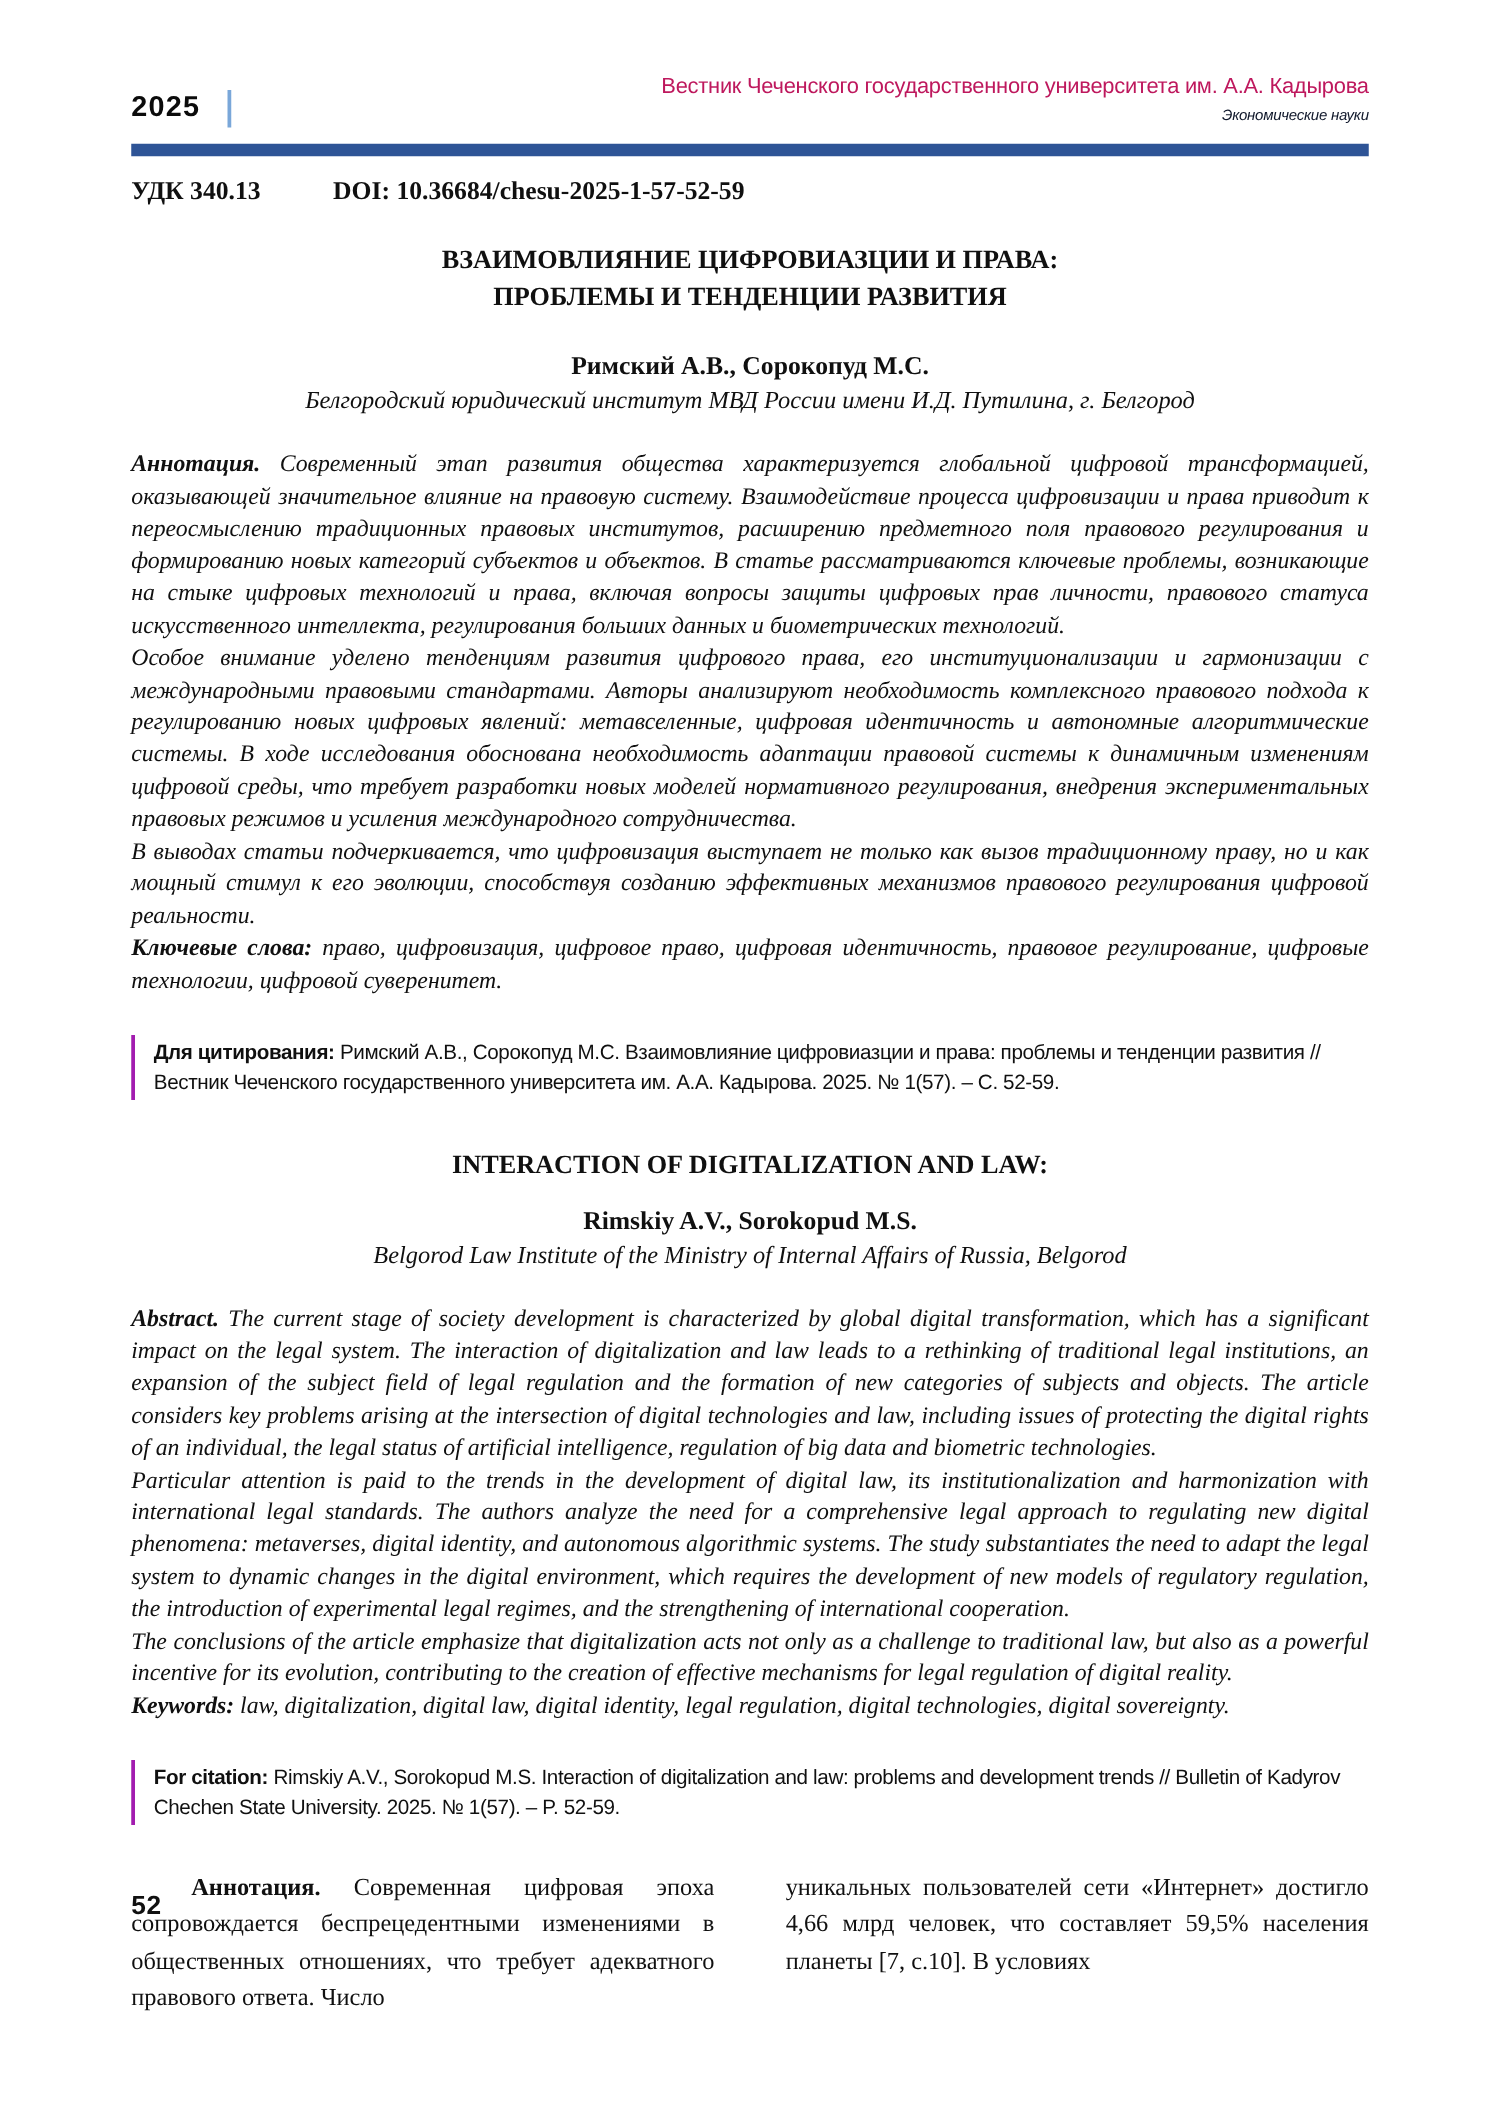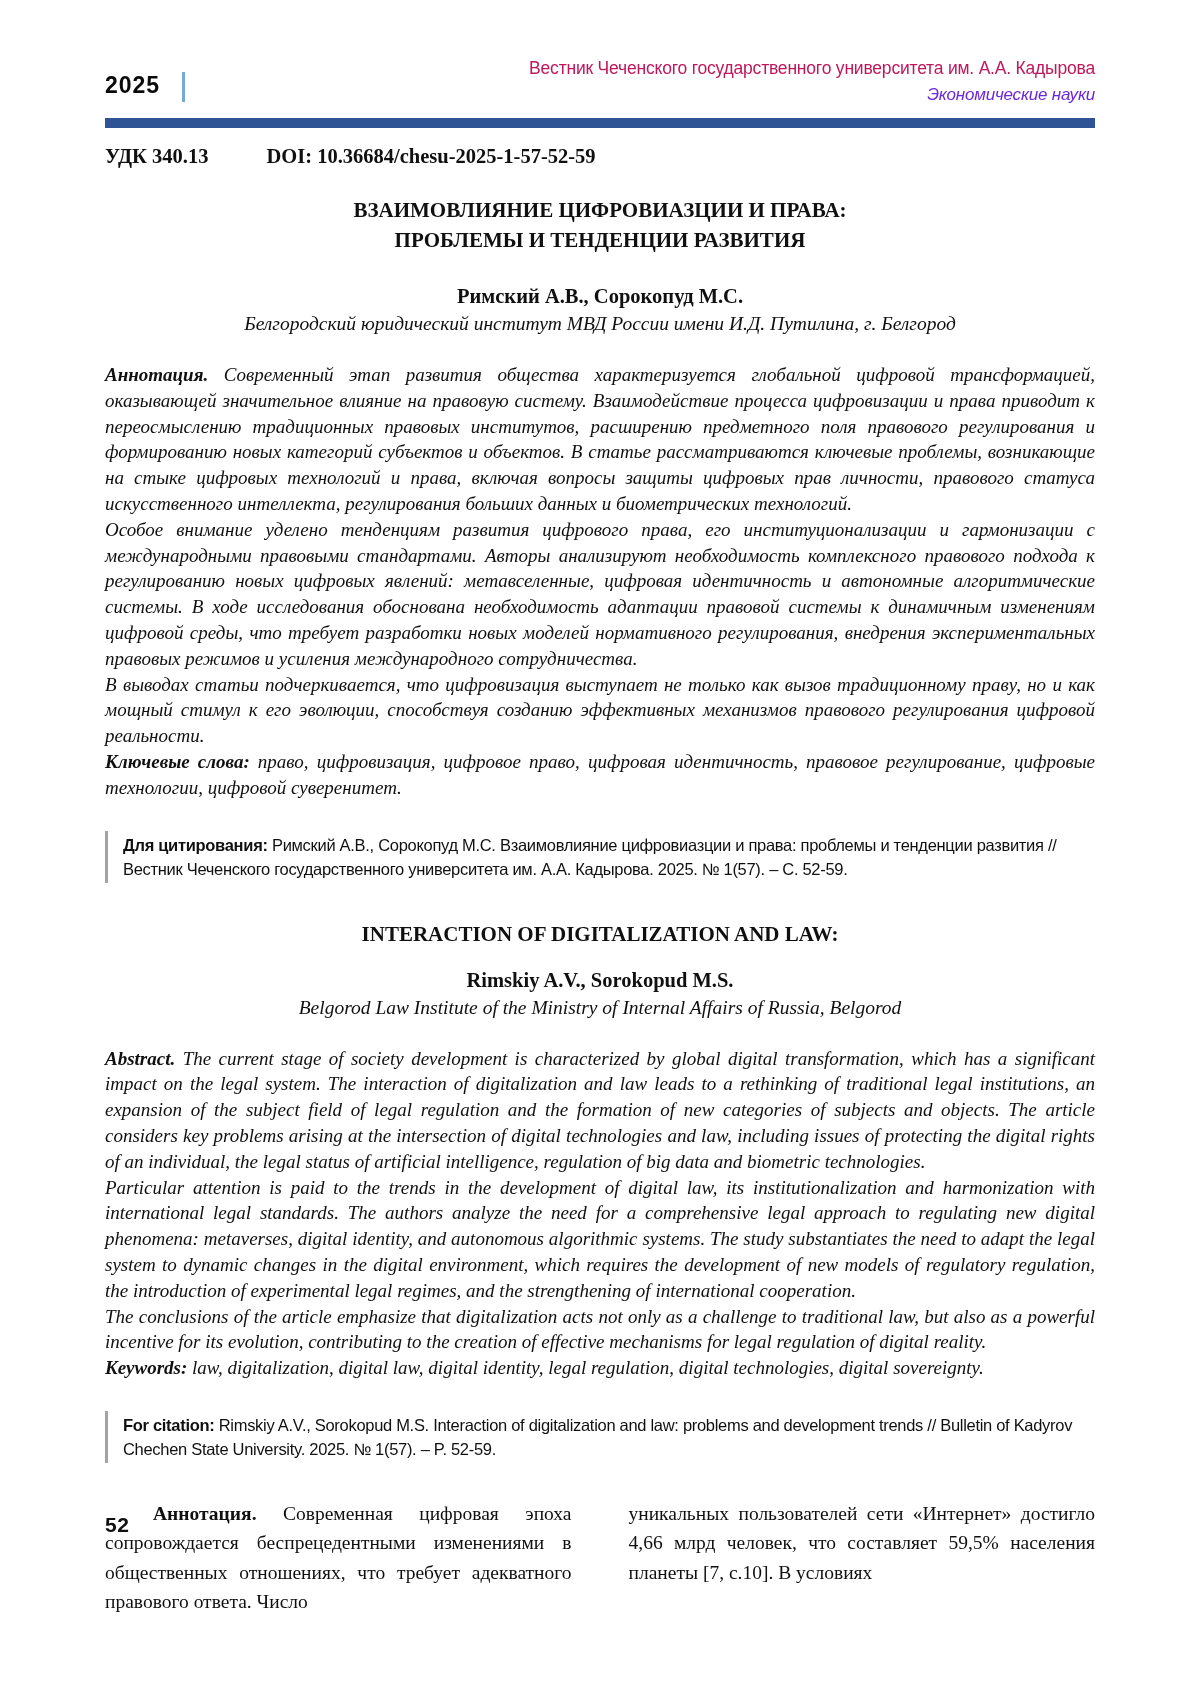--- a/index.html
+++ b/index.html
@@ -19,21 +19,21 @@
   
   .header { display: flex; justify-content: space-between; align-items: flex-start; }
   .year-block { display: flex; gap: 22px; padding-top: 14px; }
   .year {
     font-family: "Liberation Sans", sans-serif;
     font-weight: bold; font-size: 23px; letter-spacing: 1px; color: #0b0b0b;
   }
   .year-tick { width: 3px; height: 30px; background: #7aa7d9; }
   .journal-head { text-align: right; font-family: "Liberation Sans", sans-serif; }
   .journal-title { font-size: 17.5px; color: #be185d; letter-spacing: -0.2px; }
-  .journal-section { font-size: 17px; font-style: italic; color: #6d28d9; margin-top: 6px; letter-spacing: -0.2px; }
+  .journal-section { font-size: 12px; font-style: italic; color: #0f172a; margin-top: 6px; letter-spacing: -0.2px; }
 
   .divider-bar { height: 10px; background: #2e5496; margin-top: 13px; }
 
   
   .udk-row {
     margin-top: 17px; display: flex; gap: 58px;
     font-weight: bold; font-size: 20.5px;
   }
 
   
@@ -48,21 +48,21 @@
   .abstract {
     margin-top: 27px; font-style: italic; font-size: 19px;
     line-height: 25.8px; text-align: justify;
   }
   .abstract p { margin: 0; }
   .lead-label { font-weight: bold; }
 
   
   .citation-block {
     margin-top: 30px;
-    border-left: 3px solid #a3a3a3;
+    border-left: 3px solid #a21caf;
     padding: 2px 0 2px 15px;
     font-family: "Liberation Sans", sans-serif;
     font-size: 16.5px; line-height: 24px; letter-spacing: -0.3px;
     text-align: left;
   }
   .citation-block b { font-weight: bold; }
 
   .title-en { margin-top: 36px; }
   .authors-en { margin-top: 20px; }
 

